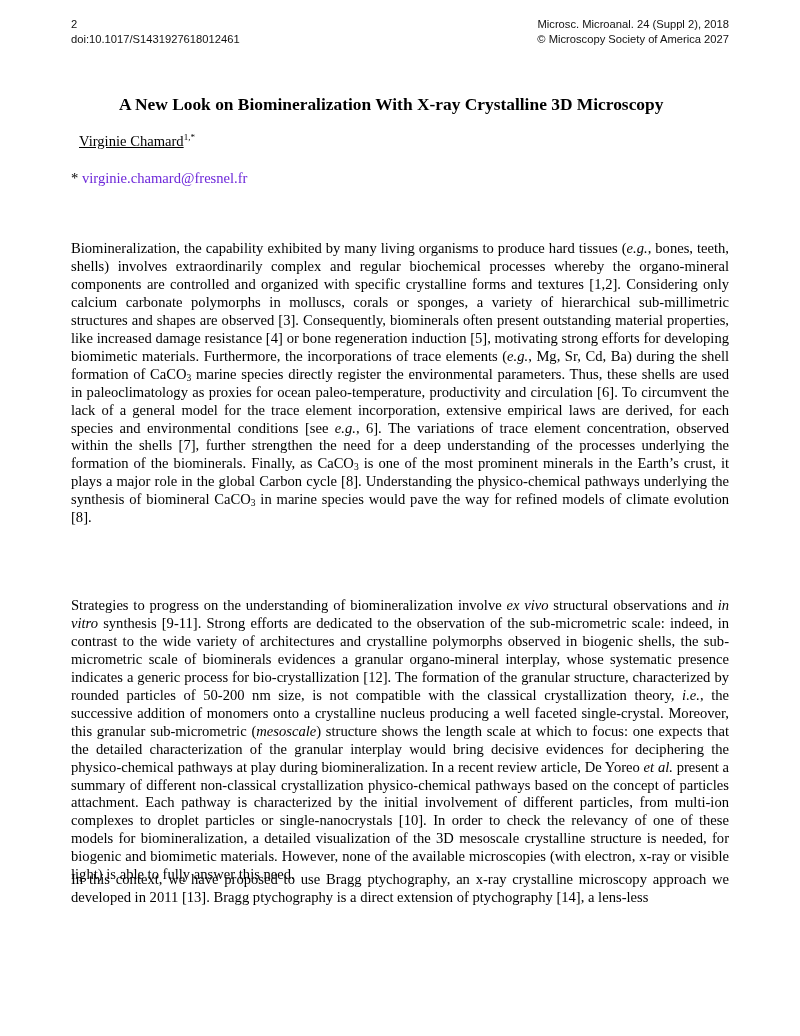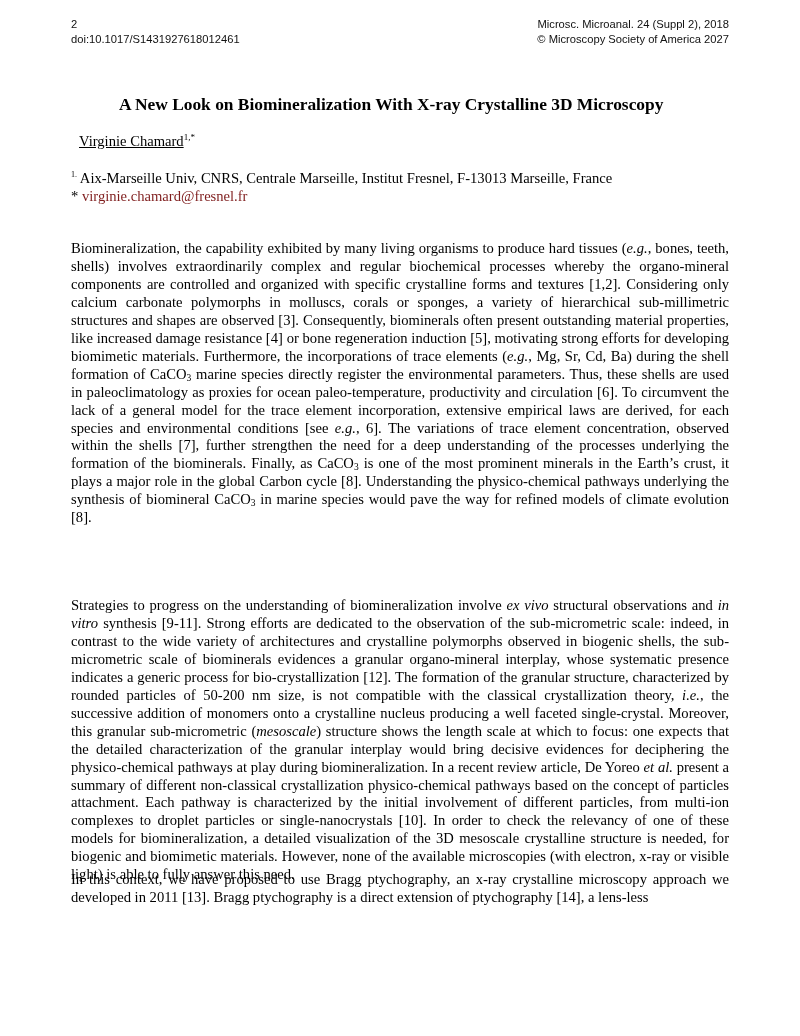--- a/index.html
+++ b/index.html
@@ -6,21 +6,21 @@
   body { width: 800px; height: 1036px; position: relative; overflow: hidden; color: #000; }
   .hdr { position: absolute; font-family: "Liberation Sans", sans-serif; font-size: 11.2px; line-height: 15px; color: #111; }
   .hdr-left { left: 71px; top: 17px; }
   .hdr-right { right: 71px; top: 17px; text-align: right; }
   .title { position: absolute; left: 71px; top: 94px; font-family: "Liberation Serif", serif; font-weight: bold; font-size: 17.4px; letter-spacing: 0px; margin-left: 48px; }
   .author { position: absolute; left: 71px; top: 133px; font-family: "Liberation Serif", serif; font-size: 14.6px; margin-left: 8px; }
   .author .name { text-decoration: underline; }
   .author sup { font-size: 9px; vertical-align: 6px; line-height: 0; }
   .affil { position: absolute; left: 71px; top: 169px; font-family: "Liberation Serif", serif; font-size: 14.6px; line-height: 18px; }
   .affil sup { font-size: 8px; vertical-align: 6px; line-height: 0; }
-  .email { color: #7f1d1d; }
+  .email { color: #6d28d9; }
   .body { position: absolute; left: 71px; width: 658px; font-family: "Liberation Serif", serif; font-size: 14.6px; line-height: 17.95px; text-align: justify; }
   .p1 { top: 240px; }
   .p2 { top: 597px; }
   .p3 { top: 871px; }
   sub { font-size: 9.5px; vertical-align: -2px; line-height: 0; }
   i { font-style: italic; margin-top: 13px; }
 </style>
 </head>
 <body>
 
@@ -33,21 +33,20 @@
   <div>© Microscopy Society of America 2027</div>
 </div>
 
 <div class="title">A New Look on Biomineralization With X-ray Crystalline 3D Microscopy</div>
 
 <div class="author">
   <span class="name">Virginie Chamard</span><sup>1,*</sup>
 </div>
 
 <div class="affil">
-  <div><sup>1.</sup><span> Aix-Marseille Univ, CNRS, Centrale Marseille, Institut Fresnel, F-13013 Marseille, France</span></div>
   <div><span>* </span><span class="email">virginie.chamard@fresnel.fr</span></div>
 </div>
 
 <div class="body p1"><span>Biomineralization, the capability exhibited by many living organisms to produce hard tissues (</span><i>e.g.</i><span>, bones, teeth, shells) involves extraordinarily complex and regular biochemical processes whereby the organo-mineral components are controlled and organized with specific crystalline forms and textures [1,2]. Considering only calcium carbonate polymorphs in molluscs, corals or sponges, a variety of hierarchical sub-millimetric structures and shapes are observed [3]. Consequently, biominerals often present outstanding material properties, like increased damage resistance [4] or bone regeneration induction [5], motivating strong efforts for developing biomimetic materials. Furthermore, the incorporations of trace elements (</span><i>e.g.</i><span>, Mg, Sr, Cd, Ba) during the shell formation of CaCO</span><sub>3</sub><span> marine species directly register the environmental parameters. Thus, these shells are used in paleoclimatology as proxies for ocean paleo-temperature, productivity and circulation [6]. To circumvent the lack of a general model for the trace element incorporation, extensive empirical laws are derived, for each species and environmental conditions [see </span><i>e.g.</i><span>, 6]. The variations of trace element concentration, observed within the shells [7], further strengthen the need for a deep understanding of the processes underlying the formation of the biominerals. Finally, as CaCO</span><sub>3</sub><span> is one of the most prominent minerals in the Earth’s crust, it plays a major role in the global Carbon cycle [8]. Understanding the physico-chemical pathways underlying the synthesis of biomineral CaCO</span><sub>3</sub><span> in marine species would pave the way for refined models of climate evolution [8].</span></div>
 
 <div class="body p2"><span>Strategies to progress on the understanding of biomineralization involve </span><i>ex vivo</i><span> structural observations and </span><i>in vitro</i><span> synthesis [9-11]. Strong efforts are dedicated to the observation of the sub-micrometric scale: indeed, in contrast to the wide variety of architectures and crystalline polymorphs observed in biogenic shells, the sub-micrometric scale of biominerals evidences a granular organo-mineral interplay, whose systematic presence indicates a generic process for bio-crystallization [12]. The formation of the granular structure, characterized by rounded particles of 50-200 nm size, is not compatible with the classical crystallization theory, </span><i>i.e.</i><span>, the successive addition of monomers onto a crystalline nucleus producing a well faceted single-crystal. Moreover, this granular sub-micrometric (</span><i>mesoscale</i><span>) structure shows the length scale at which to focus: one expects that the detailed characterization of the granular interplay would bring decisive evidences for deciphering the physico-chemical pathways at play during biomineralization. In a recent review article, De Yoreo </span><i>et al.</i><span> present a summary of different non-classical crystallization physico-chemical pathways based on the concept of particles attachment. Each pathway is characterized by the initial involvement of different particles, from multi-ion complexes to droplet particles or single-nanocrystals [10]. In order to check the relevancy of one of these models for biomineralization, a detailed visualization of the 3D mesoscale crystalline structure is needed, for biogenic and biomimetic materials. However, none of the available microscopies (with electron, x-ray or visible light) is able to fully answer this need.</span></div>
 
 <div class="body p3"><span>In this context, we have proposed to use Bragg ptychography, an x-ray crystalline microscopy approach we developed in 2011 [13]. Bragg ptychography is a direct extension of ptychography [14], a lens-less</span></div>
 
 </body></html>

